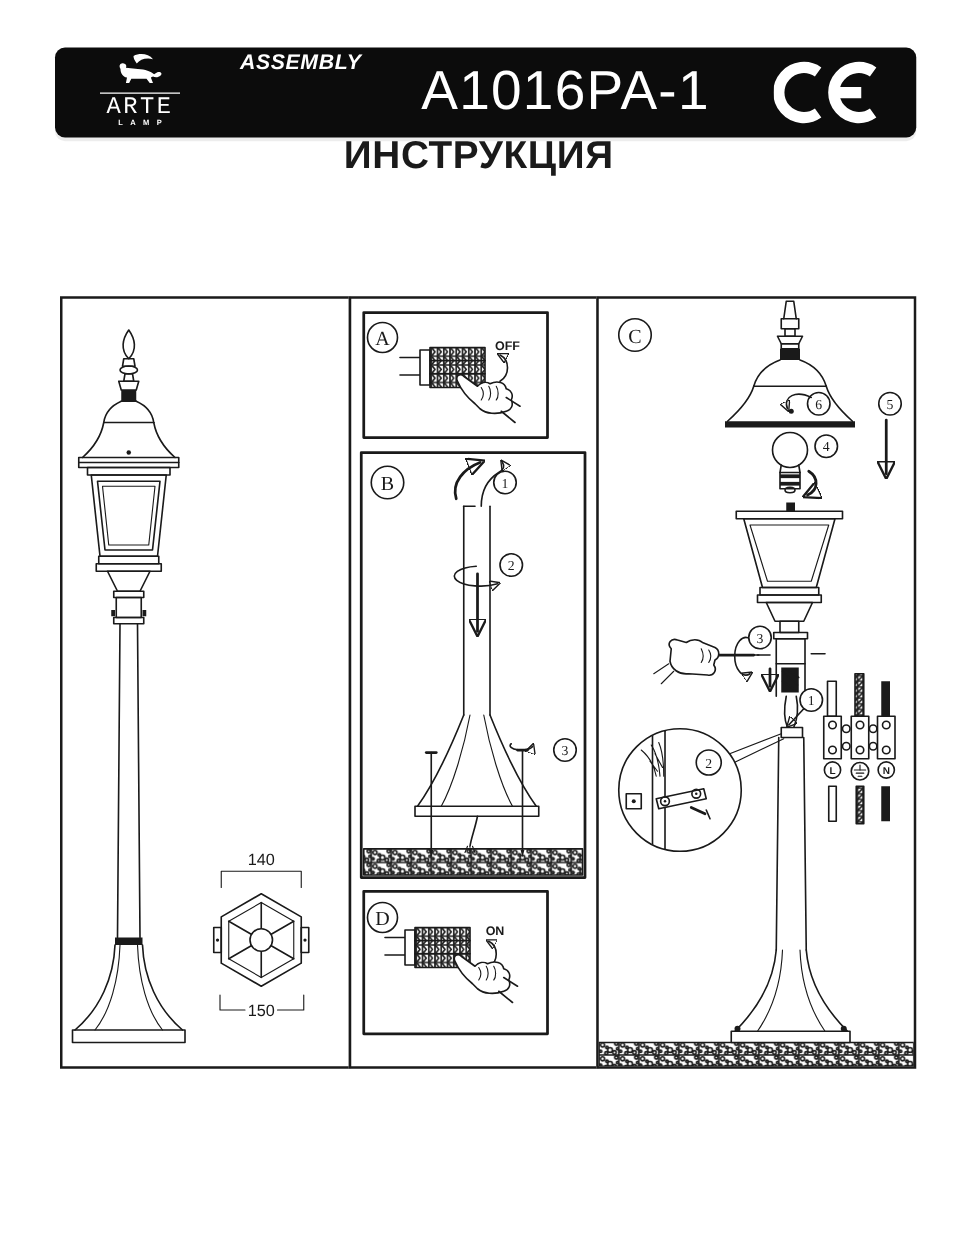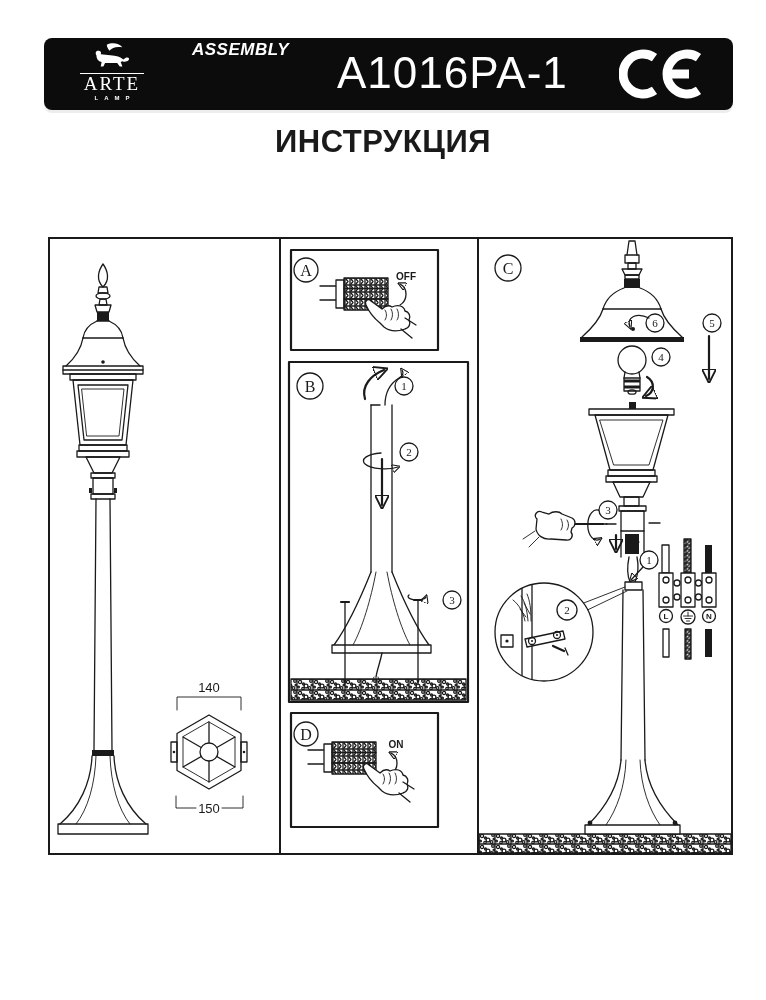--- a/index.html
+++ b/index.html
@@ -3,29 +3,29 @@
 <meta charset="utf-8">
 <style>
   html,body{margin:0;padding:0;background:#fff;}
   .page{position:relative;width:766px;height:1000px;background:#fff;overflow:hidden;
         font-family:"Liberation Sans",sans-serif;color:#1a1a1a;}
   
   .bar{position:absolute;left:44px;top:38px;width:689px;height:72px;background:#0c0c0c;
        border-radius:8px;box-shadow:0 3px 0 rgba(0,0,0,.07);}
   .logo{position:absolute;left:30px;top:5px;width:76px;text-align:center;color:#fff;}
   .logo-rule{border-top:1.5px solid #fff;margin:0 6px;}
-  .logo-brand{font-family:Liberation Serif, serif;font-size:19px;letter-spacing:2px;line-height:20px;}
+  .logo-brand{font-family:Liberation Mono, monospace;font-size:19px;letter-spacing:2px;line-height:20px;}
   .logo-sub{font-size:6px;font-weight:bold;letter-spacing:6px;padding-left:6px;line-height:8px;}
   .doc-type{position:absolute;left:148px;top:2px;width:200px;text-align:left;color:#fff;
             font-weight:bold;font-size:17px;line-height:20px;letter-spacing:.5px;font-style:italic;}
   .model{position:absolute;left:293px;top:50%;transform:translateY(-52%);width:280px;
          text-align:left;color:#fff;font-size:44px;letter-spacing:1px;white-space:nowrap;}
   .ce{position:absolute;right:22px;top:10px;}
   
-  .doc-title{position:absolute;left:0;top:124px;width:100%;text-align:center;
+  .doc-title{position:absolute;left:0;top:106px;width:100%;text-align:center;
              font-size:31px;font-weight:bold;letter-spacing:.5px;}
   
   .sheet{position:absolute;left:48px;top:237px;width:689px;height:618px;}
   .panel{position:absolute;top:0;height:618px;border:2px solid #1a1a1a;background:#fff;box-sizing:border-box;}
   .p-left{left:0;width:233px;text-align:right;}
   .p-mid{left:231px;width:200px;}
   .p-right{left:429px;width:256px;}
   .panel svg{display:block;}
   
   .draw path,.draw line,.draw rect,.draw circle,.draw ellipse,.draw polygon,.draw polyline{

